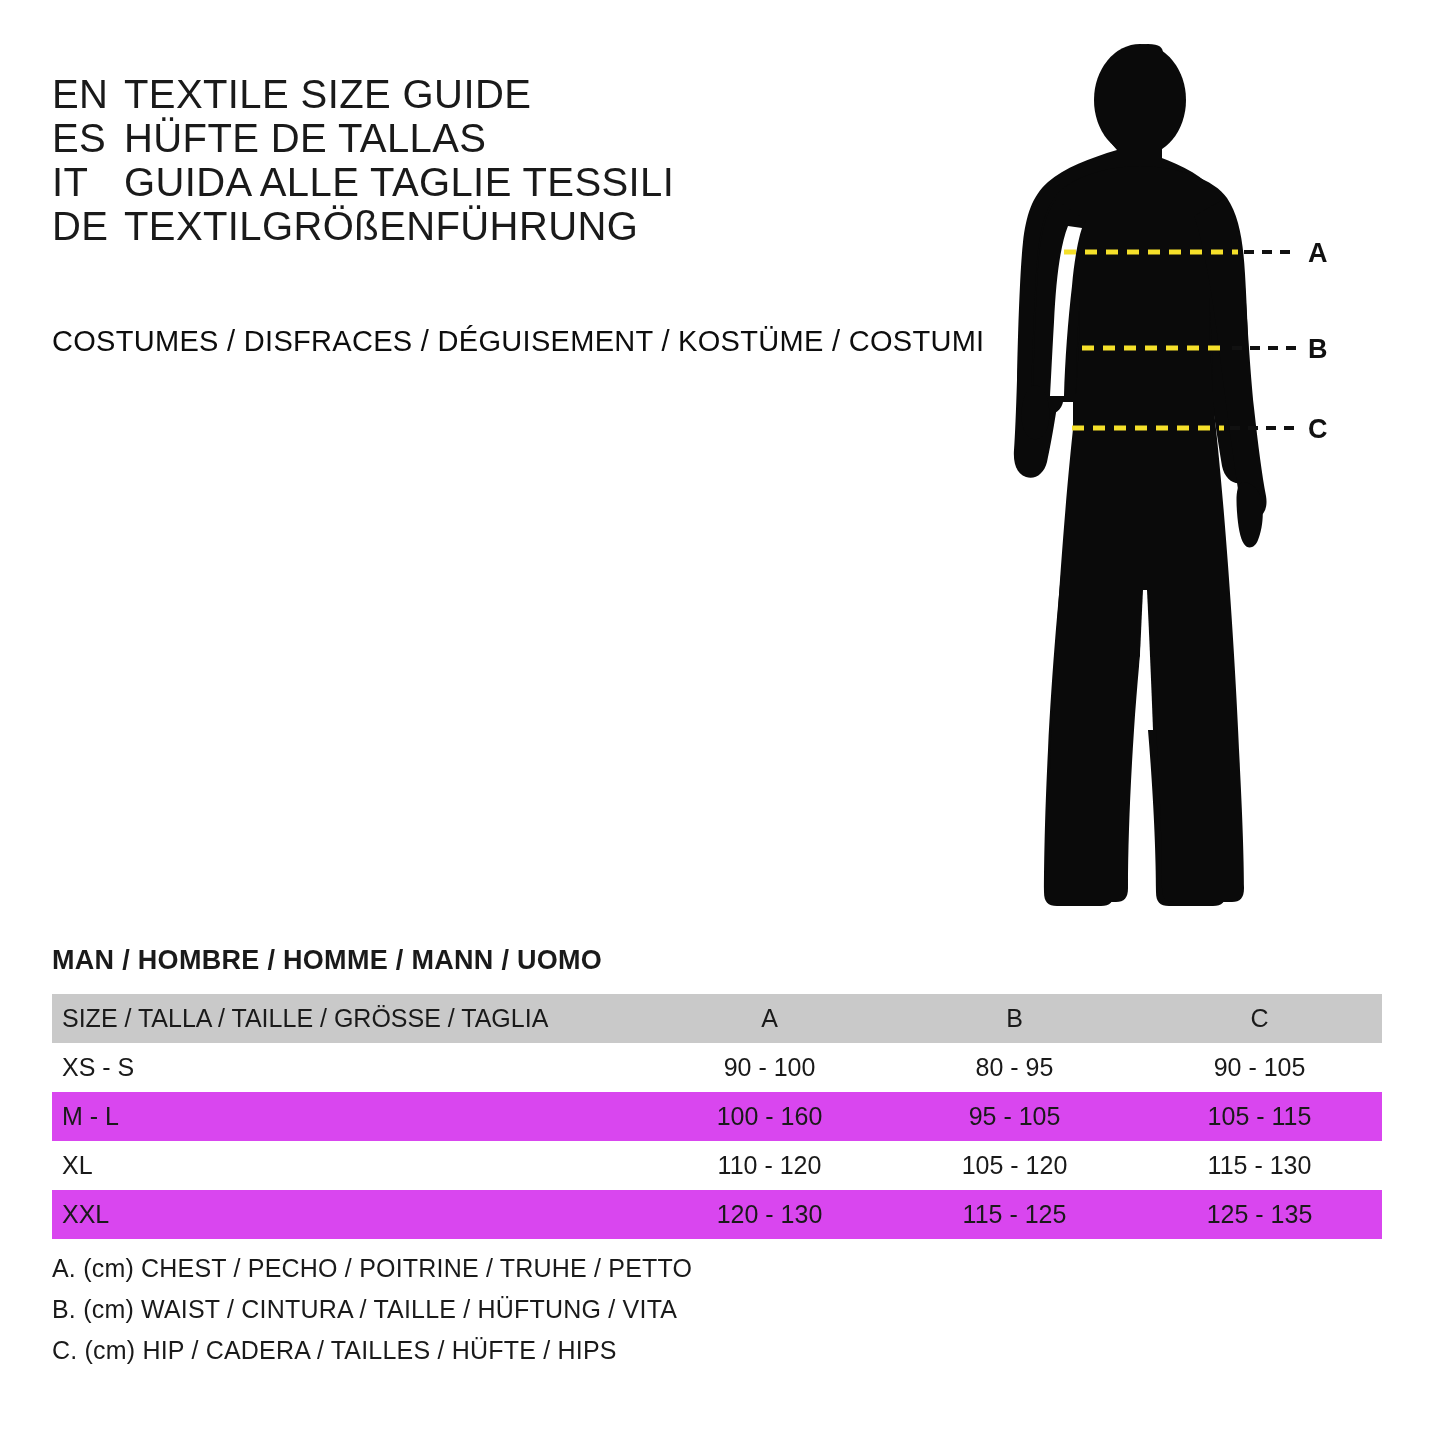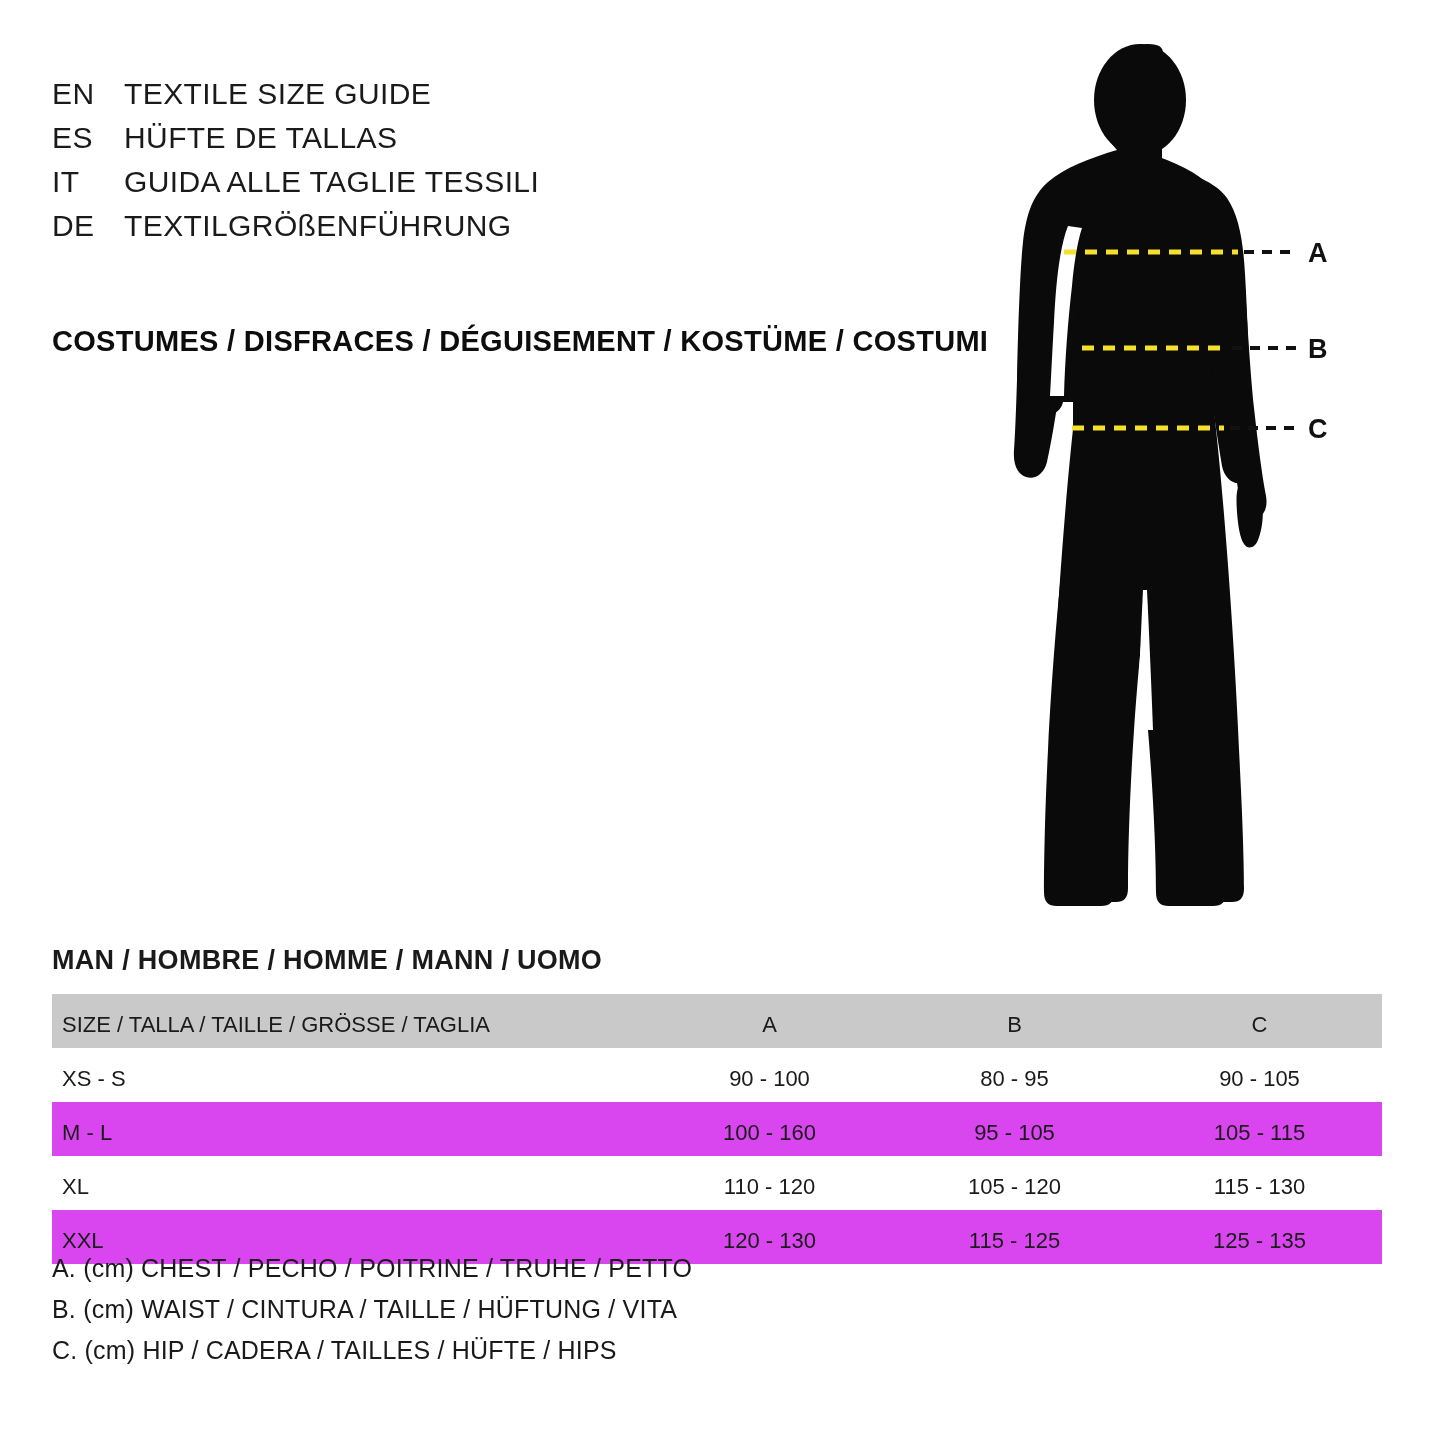--- a/index.html
+++ b/index.html
@@ -17,37 +17,37 @@
   
   .lang-block {
     position: absolute;
     left: 52px;
     top: 72px;
     width: 900px;
   }
   .lang-row {
     display: flex;
     align-items: baseline;
-    font-size: 30px;
+    font-size: 40px;
     line-height: 44px;
     letter-spacing: 0.4px;
     color: #1a1a1a;
   }
   .lang-code {
     width: 72px;
     flex: 0 0 72px;
   }
   .lang-text { flex: 1 1 auto; }
 
   .costumes-line {
     position: absolute;
     left: 52px;
     top: 325px;
     font-size: 29px;
-    font-weight: bold;
+    font-weight: normal;
     letter-spacing: 0.3px;
     color: #0d0d0d;
     white-space: nowrap;
   }
 
   
   .figure-wrap {
     position: absolute;
     left: 960px;
     top: 30px;
@@ -70,23 +70,23 @@
     color: #1a1a1a;
     font-weight: bold;
   }
   table.size-table {
     border-collapse: collapse;
     width: 1330px;
     table-layout: fixed;
   }
   table.size-table th,
   table.size-table td {
-    font-size: 22px;
+    font-size: 25px;
     font-weight: normal;
-    padding: 18px 0 10px 0;
+    padding: 10px 0 10px 0;
     height: 40px;
   }
   table.size-table thead th {
     background: #c9c9c9;
     text-align: center;
   }
   table.size-table thead th.first-col {
     text-align: left;
     padding-left: 10px;
   }

